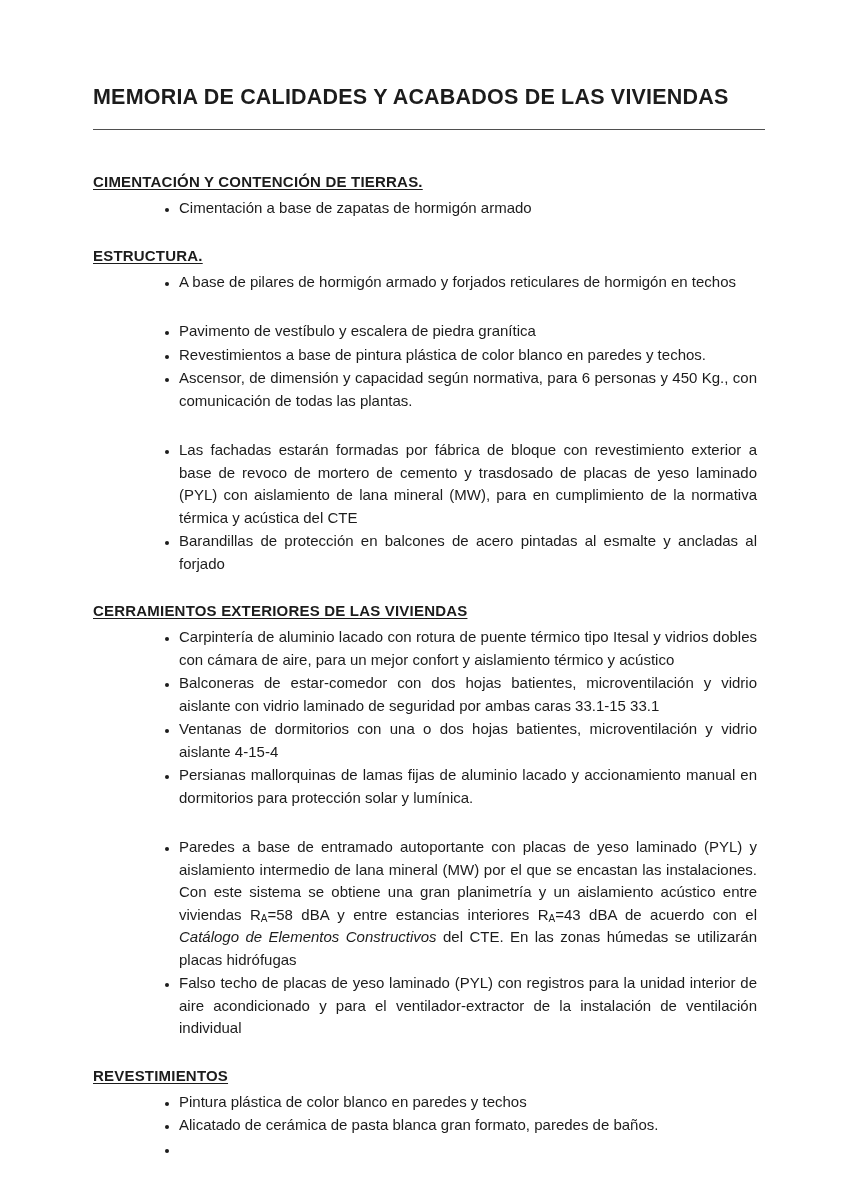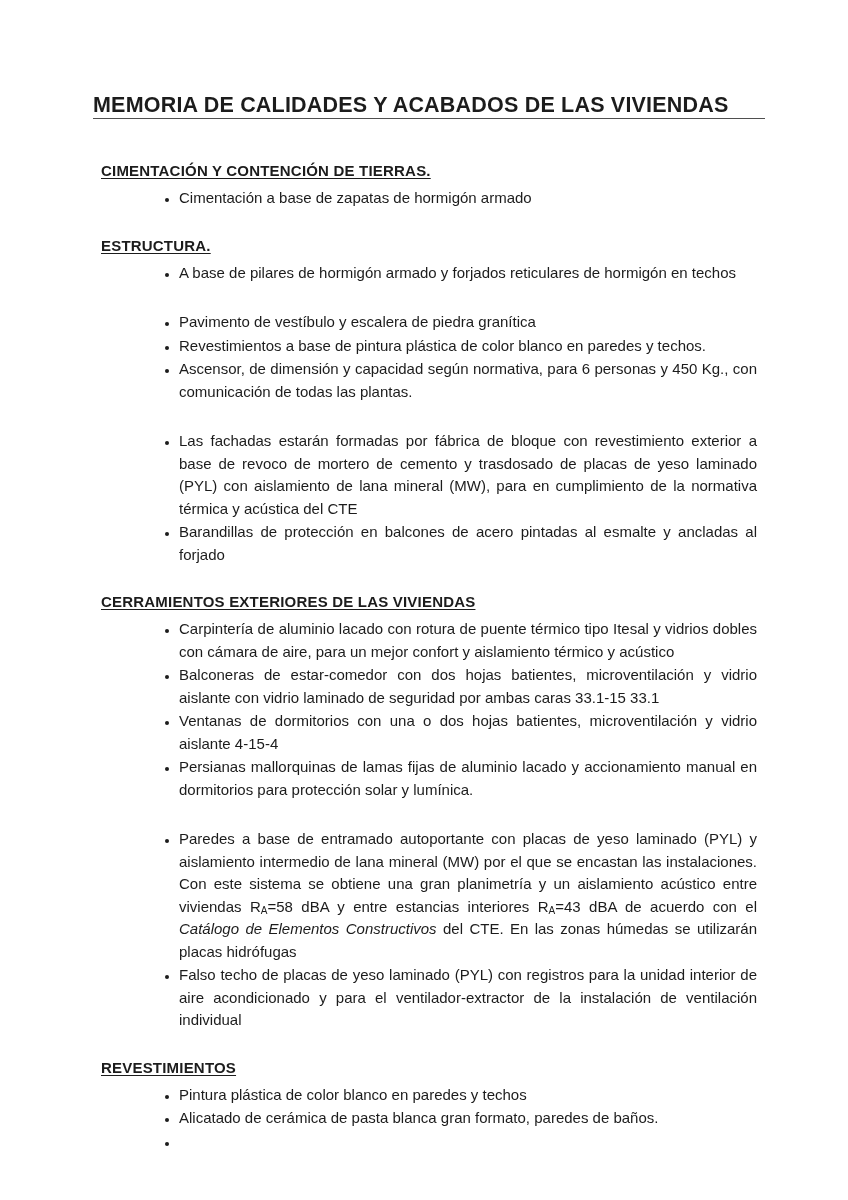--- a/index.html
+++ b/index.html
@@ -10,31 +10,31 @@
     background: #ffffff;
     padding: 84px 83px 40px 93px;
     font-family: "Liberation Sans", sans-serif;
     color: #1c1c1c;
   }
   .doc-title {
     font-size: 21.5px;
     font-weight: 700;
     line-height: 26px;
     letter-spacing: 0.2px;
-    margin: 8px 0 43px 0;
-    padding-bottom: 0;
+    margin: 0 0 43px 0;
+    padding-bottom: 19px;
     border-bottom: 1px solid #4f4f4f;
   }
   .section { margin-top: 27px; }
   .section:first-child { margin-top: 0; }
   .section-heading {
     font-size: 15px;
     font-weight: 700;
     letter-spacing: 0.2px;
-    margin: 8px;
+    margin: 0;
     text-decoration: underline;
     text-underline-offset: 2px;
   }
   .bullet-list {
     margin: 7px 0 0 0;
     padding-left: 86px;
     list-style: disc outside;
   }
   .bullet-list li {
     font-size: 15px;

